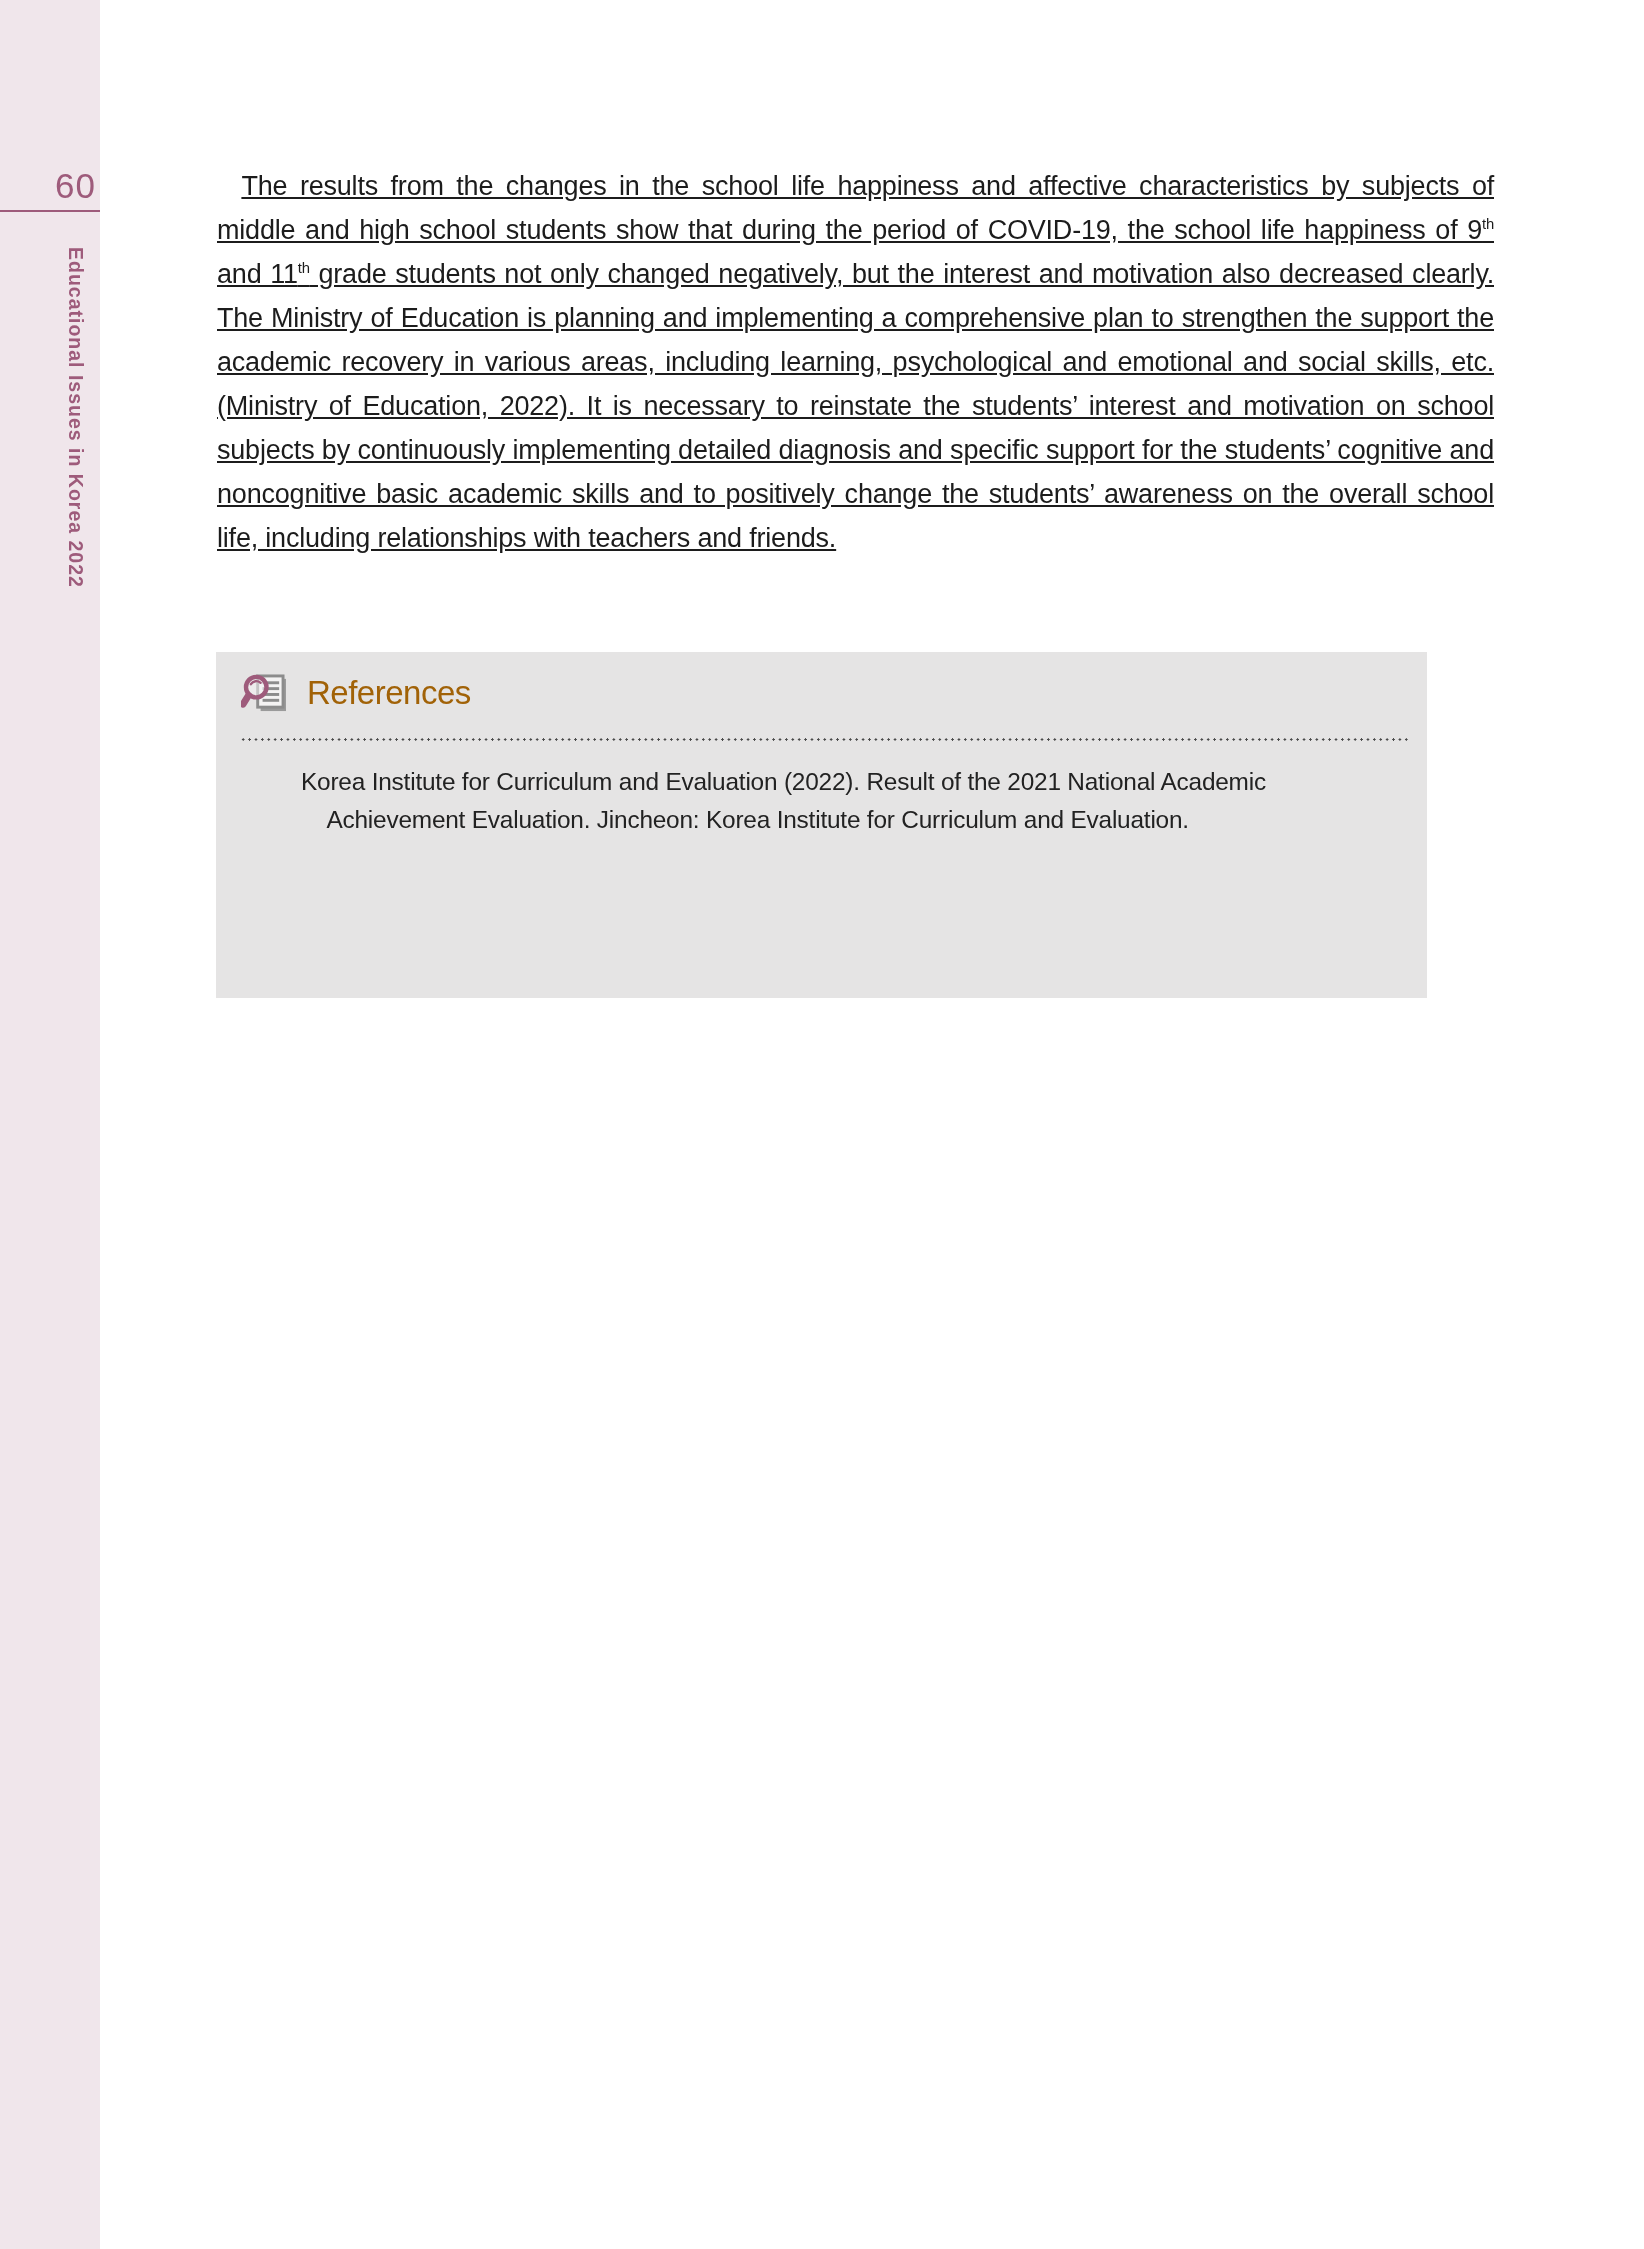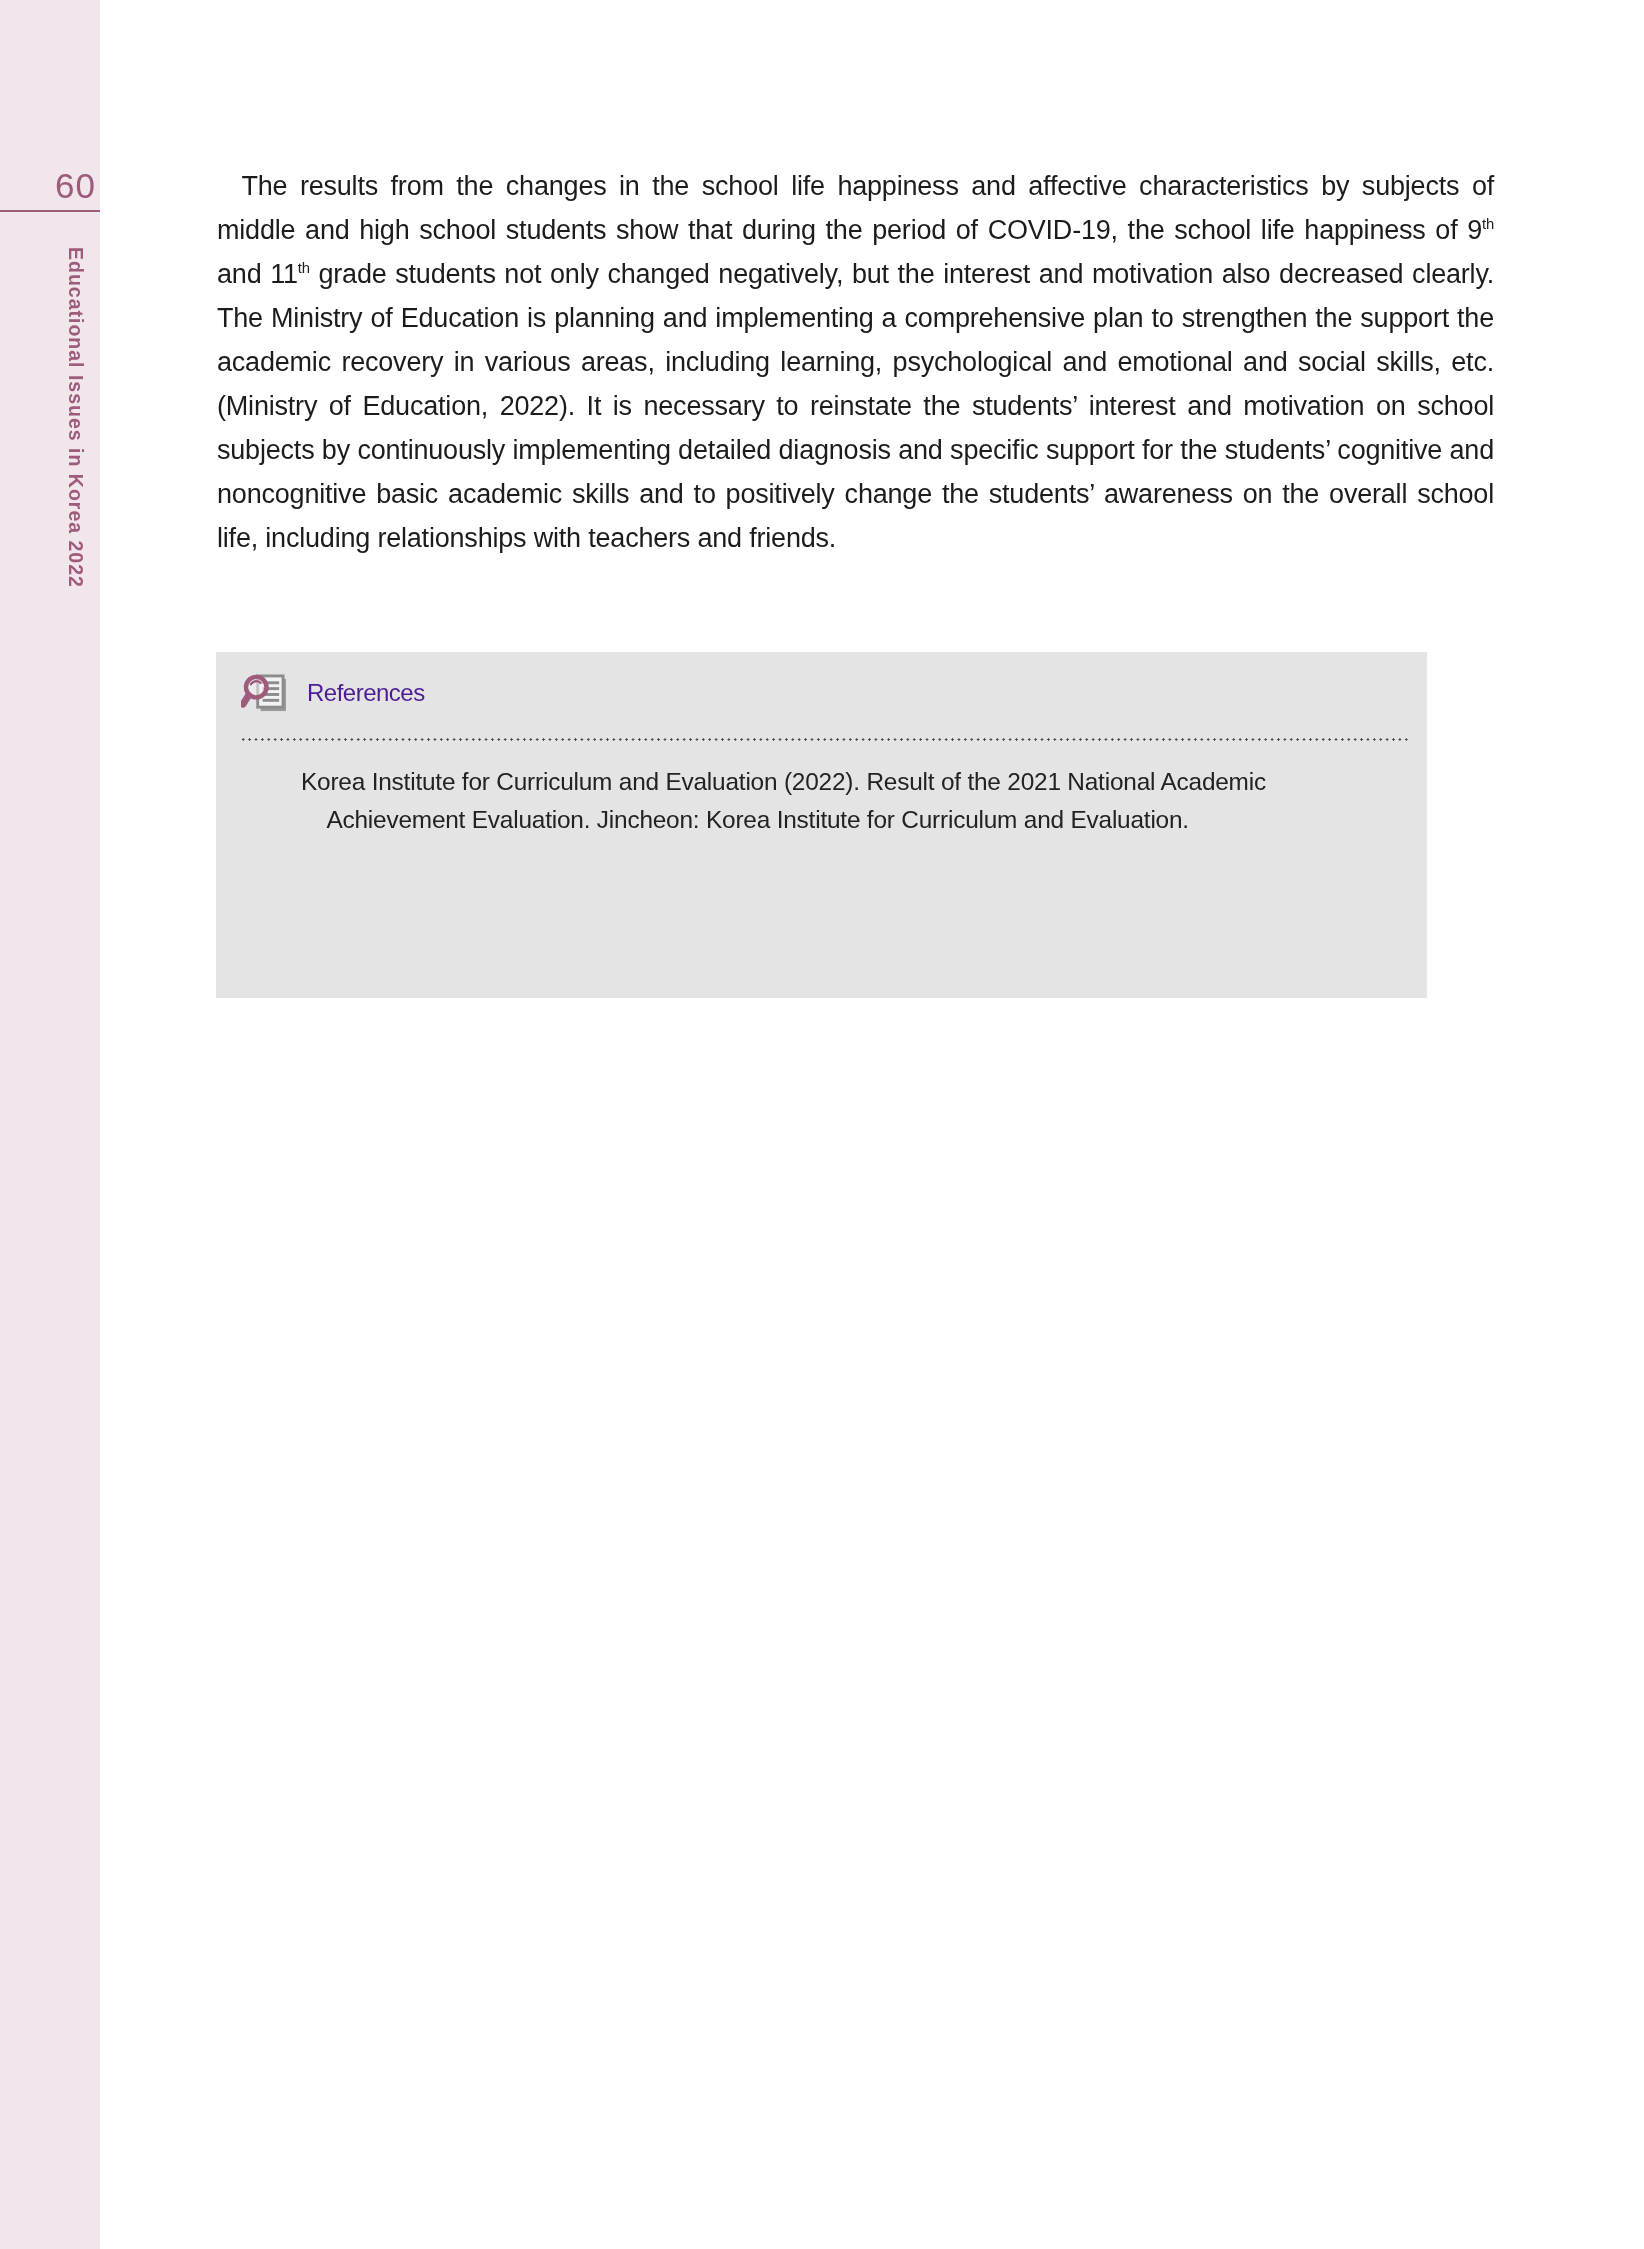--- a/index.html
+++ b/index.html
@@ -24,35 +24,35 @@
     font-size: 19.5px; font-weight: 700; letter-spacing: 1px;
     color: #9e5b7b; white-space: nowrap;
   }
 
   
   .body-paragraph {
     position: absolute; left: 217px; top: 164px; width: 1277px;
     margin: 0;
     font-size: 27px; line-height: 44px; letter-spacing: -0.2px;
     color: #1c1c1c;
-    text-align: justify; text-indent: 24.4px;
+    text-align: justify; text-indent: 24.4px; text-decoration: underline;
   }
   .body-paragraph sup { font-size: 55%; line-height: 0; vertical-align: super; }
 
   
   .references-box {
     position: absolute; left: 216px; top: 652px; width: 1211px; height: 346px;
     background: #e5e4e4;
   }
   .references-header {
     position: absolute; left: 25.4px; top: 21.5px;
     display: flex; align-items: center; gap: 16.6px;
   }
   .ref-icon { display: inline-block; width: 49px; height: 39px; }
-  .references-title { font-size: 24px; color: #4c1d95; letter-spacing: -0.5px; }
+  .references-title { font-size: 33px; color: #a16207; letter-spacing: -0.5px; }
   .dotted-rule {
     position: absolute; left: 24.4px; top: 86px; width: 1171px; height: 3.4px;
     background-image: radial-gradient(circle, #4a4a4a 1.2px, rgba(0,0,0,0) 1.4px);
     background-size: 6.4px 3.4px; background-repeat: repeat-x; background-position: left center;
   }
   .reference-list { position: absolute; left: 85px; top: 111px; width: 1106px; }
   .reference-item {
     margin: 0 0 12.7px 0;
     padding-left: 25.4px; text-indent: -25.4px;
     font-size: 24.4px; line-height: 38px; letter-spacing: -0.2px;

